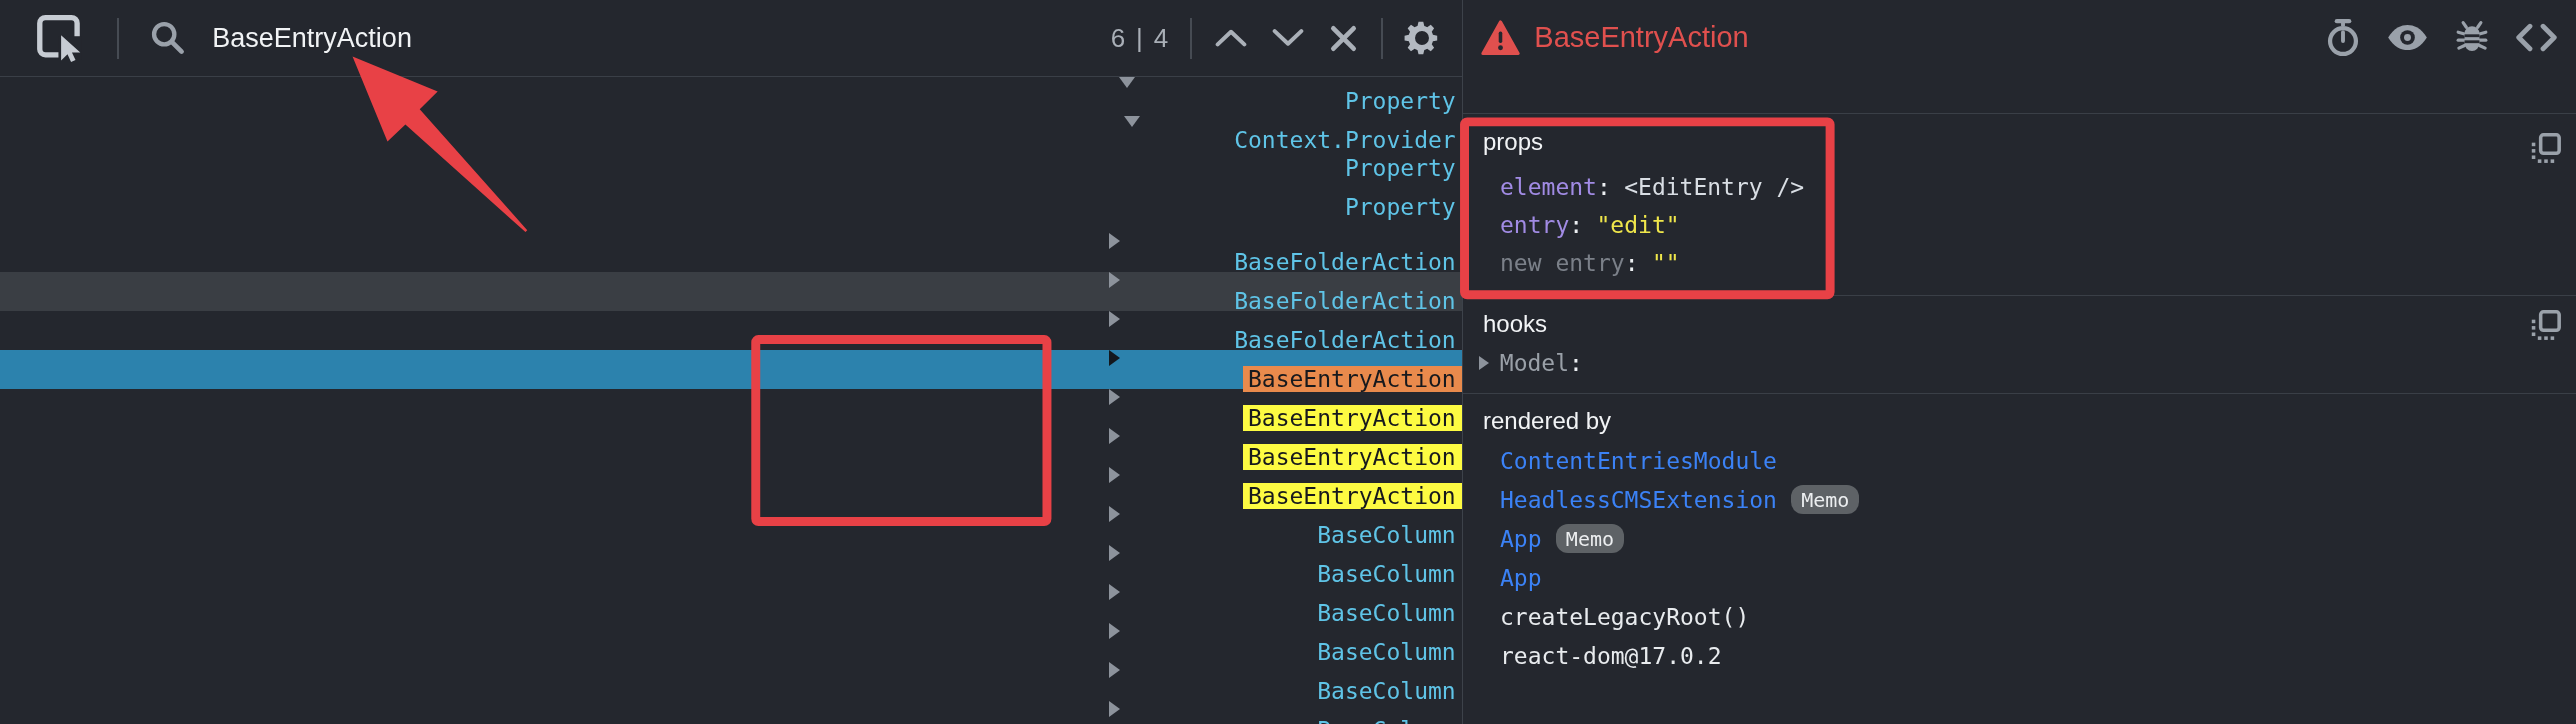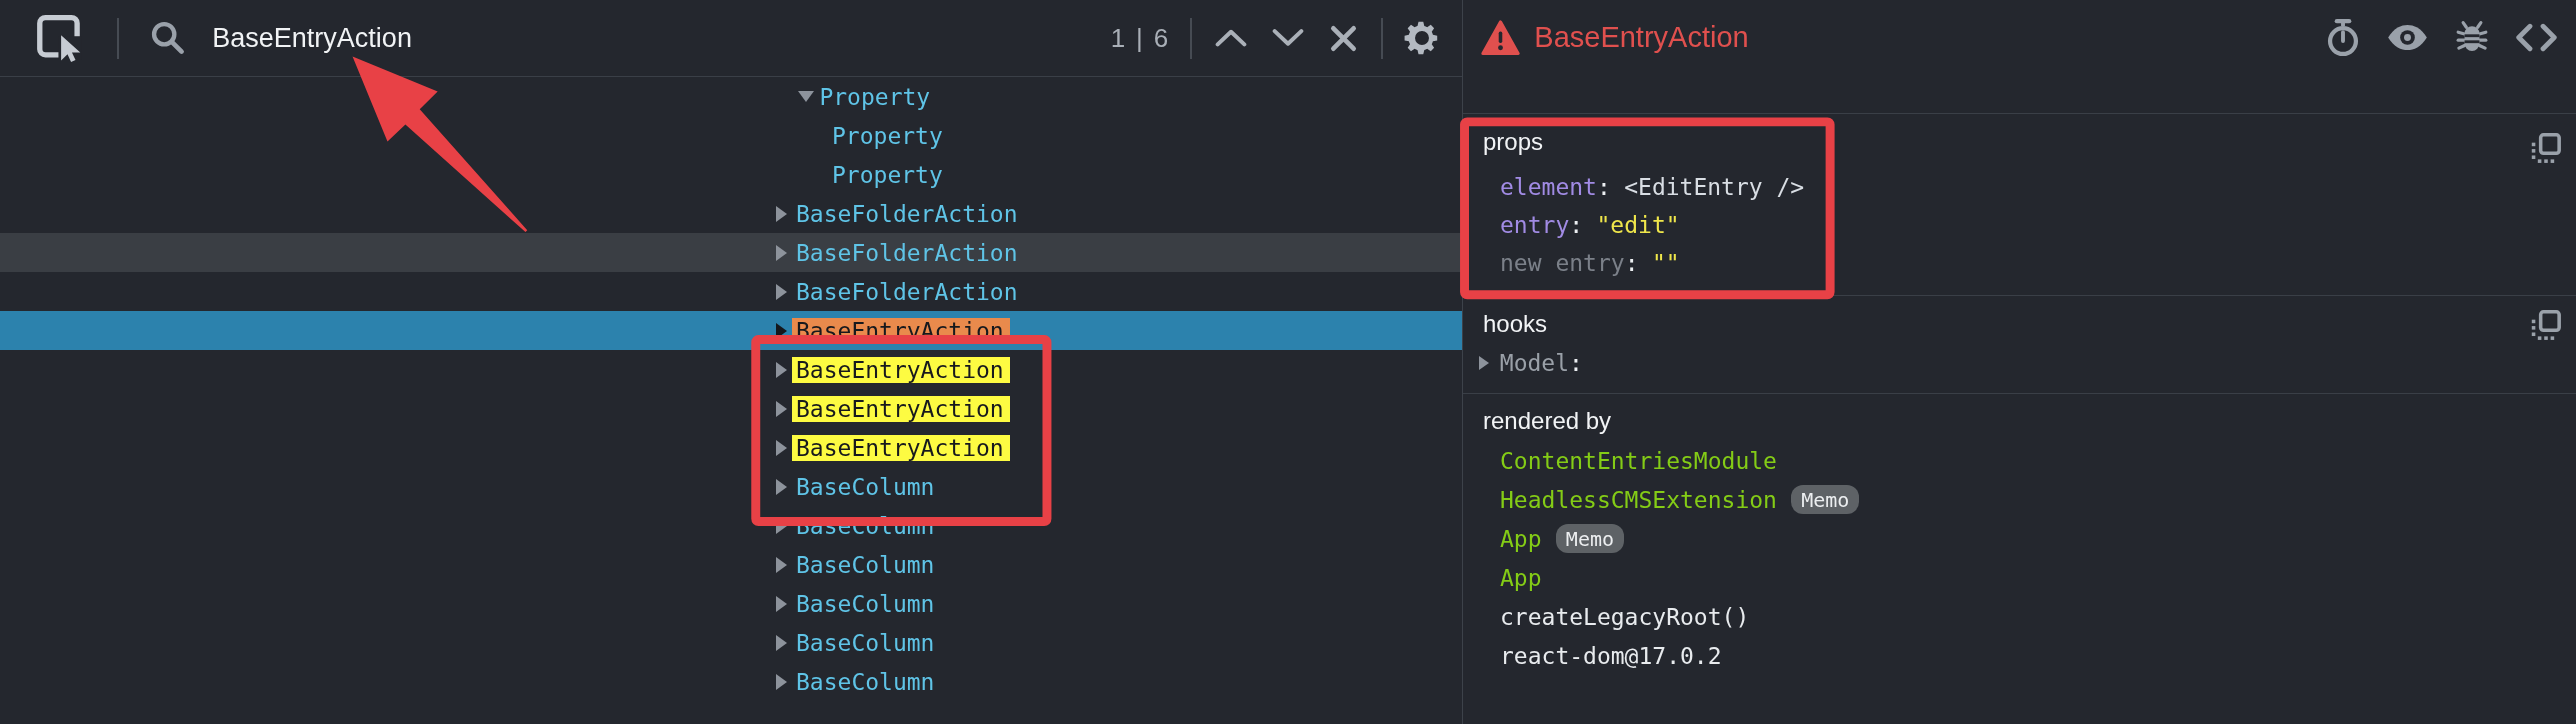--- a/index.html
+++ b/index.html
@@ -12,21 +12,21 @@
   .toolbar{position:absolute;left:0;top:0;width:100%;height:77px;box-sizing:border-box;
            border-bottom:1.8px solid #3a3f47;display:flex;align-items:center;padding:0 21.5px 0 36px;}
   .vdiv{width:1.8px;height:41px;background:#464b53;flex:0 0 auto;}
   .tb-icon{display:flex;align-items:center;justify-content:center;flex:0 0 auto;}
   .search-input{background:transparent;border:none;outline:none;color:#f1f3f5;font-size:27px;
                 font-family:"Liberation Sans",sans-serif;margin-left:23px;width:502px;flex:0 0 auto;}
   .results{font-size:26px;color:#a9afb7;margin-left:auto;flex:0 0 auto;letter-spacing:1.8px;}
 
   .tree{position:absolute;top:77px;left:0;right:0;bottom:0;overflow:hidden;
         font-family:"DejaVu Sans Mono",monospace;font-size:23px;color:#5fc4e7;}
-  .tree-row{height:39px;display:flex;align-items:center;box-sizing:border-box;cursor:default;}
+  .tree-row{height:39px;display:flex;align-items:flex-end;box-sizing:border-box;cursor:default;flex-direction:column;}
   .tree-row.hover{background:#3a3e44;}
   .tree-row.selected{background:#2c82ad;}
   .caret{align-self:center;width:0;height:0;flex:0 0 auto;}
   .caret.right{border-left:11.7px solid #8d939c;border-top:8px solid transparent;border-bottom:8px solid transparent;margin-right:9px;}
   .caret.down{border-top:11.7px solid #8d939c;border-left:8px solid transparent;border-right:8px solid transparent;margin-right:5.4px;}
   .caret.sel{border-left-color:#14181d;}
   .tree-label{display:flex;align-items:center;padding:0 6.3px 0 4.5px;margin-left:-4.5px;white-space:pre;}
   .hl-orange{background:#e98a4c;color:#17191d;}
   .hl-yellow{background:#fdfb42;color:#17191d;}
 
@@ -50,21 +50,21 @@
   .k-purple{color:#a18be4;text-align:right;}
   .k-dim{color:#7b8089;}
   .k-hook{color:#9aa0a8;}
   .colon{color:#eceff2;}
   .val{margin-left:13.4px;}
   .v-gray{color:#d9dee4;}
   .v-yellow{color:#efe64b;}
   .hook-caret{width:0;height:0;border-left:10px solid #8d939c;border-top:7.2px solid transparent;
               border-bottom:7.2px solid transparent;margin-right:10.8px;flex:0 0 auto;}
   .rb-row{height:39px;display:flex;align-items:center;font-family:"DejaVu Sans Mono",monospace;font-size:23px;}
-  .rb-link{color:#84cc16;cursor:pointer;}
+  .rb-link{color:#3b82f6;cursor:pointer;}
   .rb-plain{color:#e8ebee;}
   .memo{margin-left:14.3px;background:#5e6266;color:#eceef0;font-size:20px;line-height:20px;
         padding:4.5px 10px;border-radius:12px;font-family:"DejaVu Sans Mono",monospace;}
   .copy-btn{position:absolute;right:14.3px;top:18px;}
   .sec-hooks .copy-btn{top:12.5px;}
 
   
   .annotations{position:absolute;left:0;top:0;width:2576px;height:724px;pointer-events:none;z-index:60;}
 </style>
 </head>
@@ -82,21 +82,21 @@
         </svg>
       </span>
       <span class="vdiv" style="margin-left:29px"></span>
       <span class="tb-icon" style="margin-left:30.5px">
         <svg width="38" height="38" viewBox="0 0 21 21">
           <circle cx="8.4" cy="8.4" r="5.6" fill="none" stroke="#9aa1aa" stroke-width="2.4"></circle>
           <line x1="12.6" y1="12.6" x2="18" y2="18" stroke="#9aa1aa" stroke-width="2.6" stroke-linecap="round"></line>
         </svg>
       </span>
       <input class="search-input" value="BaseEntryAction" style="">
-      <span class="results">1 | 6</span>
+      <span class="results">6 | 4</span>
       <span class="vdiv" style="margin-left:20px"></span>
       <span class="tb-icon" style="margin-left:23px">
         <svg width="32" height="21.5" viewBox="0 0 24 14">
           <polyline points="2,12 12,2.5 22,12" fill="none" stroke="#aab0b8" stroke-width="3" stroke-linecap="round" stroke-linejoin="round"></polyline>
         </svg>
       </span>
       <span class="tb-icon" style="margin-left:25px">
         <svg width="32" height="21.5" viewBox="0 0 24 14">
           <polyline points="2,2 12,11.5 22,2" fill="none" stroke="#aab0b8" stroke-width="3" stroke-linecap="round" stroke-linejoin="round"></polyline>
         </svg>
@@ -111,20 +111,24 @@
       <span class="tb-icon" style="margin-left:20px">
         <svg width="38" height="38" viewBox="0 0 24 24">
           <path fill-rule="evenodd" fill="#b3b9c1" d="M12 7.6a4.4 4.4 0 1 0 0 8.8 4.4 4.4 0 0 0 0-8.8zM21.6 13.5v-3l-2.7-.6a7.2 7.2 0 0 0-.75-1.8l1.5-2.3-2.1-2.1-2.3 1.5a7.2 7.2 0 0 0-1.8-.75L12.8 1.8h-3l-.65 2.65a7.2 7.2 0 0 0-1.8.75l-2.3-1.5-2.1 2.1 1.5 2.3a7.2 7.2 0 0 0-.75 1.8l-2.7.6v3l2.7.6c.18.64.43 1.24.75 1.8l-1.5 2.3 2.1 2.1 2.3-1.5c.56.32 1.16.57 1.8.75l.65 2.65h3l.65-2.65a7.2 7.2 0 0 0 1.8-.75l2.3 1.5 2.1-2.1-1.5-2.3c.32-.56.57-1.16.75-1.8z"></path>
         </svg>
       </span>
     </div>
     <div class="tree" id="tree">
         <div class="tree-row" style="padding-left: 798px;">
           <span class="caret down"></span>
           <span class="tree-label">Property</span>
+        </div>
+        <div class="tree-row" style="padding-left: 808px;">
+          <span class="caret down"></span>
+          <span class="tree-label">Context.Provider</span>
         </div>
         <div class="tree-row" style="padding-left: 832px;">
           <span class="tree-label">Property</span>
         </div>
         <div class="tree-row" style="padding-left: 832px;">
           <span class="tree-label">Property</span>
         </div>
         <div class="tree-row" style="padding-left: 776px;">
           <span class="caret right"></span>
           <span class="tree-label">BaseFolderAction</span>

